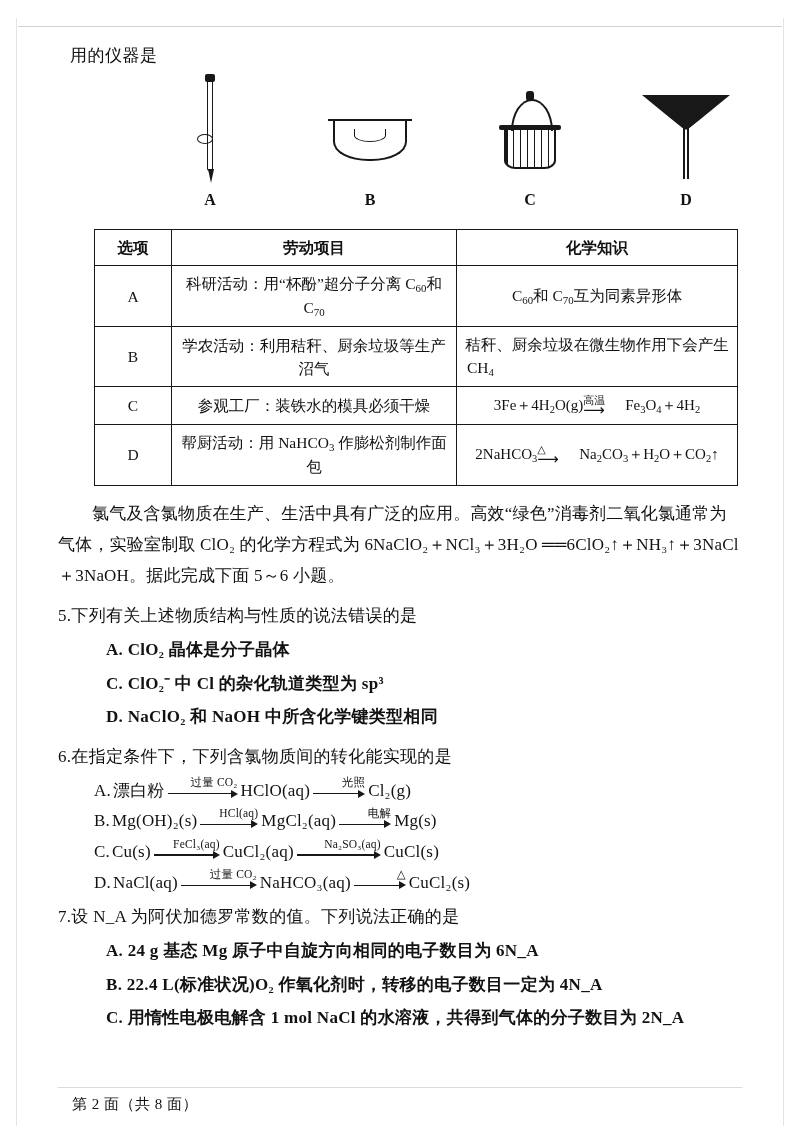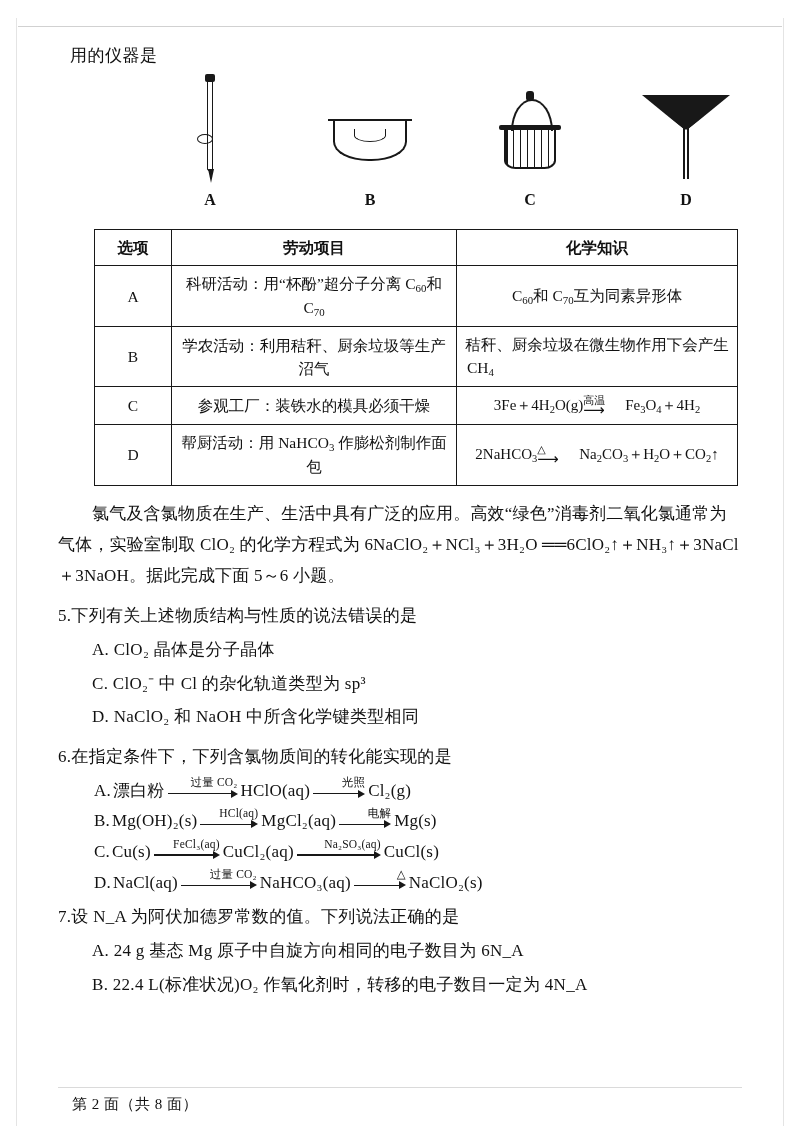--- a/index.html
+++ b/index.html
@@ -226,22 +226,23 @@
   .q {
     font-size: 17px;
     line-height: 1.62;
     margin: 10px 0 4px 0;
     letter-spacing: 0.3px;
   }
   .q-num { font-family: "Liberation Serif", serif; }
   .opt {
     font-size: 17px;
     line-height: 1.95;
-    margin-left: 34px;
+    margin-left: 48px;
     letter-spacing: 0.3px;
+    font-weight: bold;
   }
   .para {
     font-size: 17px;
     line-height: 1.85;
     text-indent: 34px;
     margin: 12px 0 6px 0;
     letter-spacing: 0.2px;
   }
   sub { font-size: 70%; vertical-align: -0.25em; }
 
@@ -525,24 +526,25 @@
     <span class="sp">NaCl(aq)</span>
     <span class="arrowbox w76">
         <span class="cond">过量 CO₂</span>
         <span class="line"></span>
       </span>
     <span class="sp">NaHCO₃(aq)</span>
     <span class="arrowbox w52">
         <span class="cond">△</span>
         <span class="line"></span>
       </span>
-    <span class="sp">NaClO₂(s)</span>
+    <span class="sp">CuCl₂(s)</span>
   </div>
 
   <div class="q">
     <span class="q-num">7.</span><span>设 N_A 为阿伏加德罗常数的值。下列说法正确的是</span>
   </div>
   <div class="opt">A. 24 g 基态 Mg 原子中自旋方向相同的电子数目为 6N_A</div>
   <div class="opt">B. 22.4 L(标准状况)O₂ 作氧化剂时，转移的电子数目一定为 4N_A</div>
+  <div class="opt">C. 用惰性电极电解含 1 mol NaCl 的水溶液，共得到气体的分子数目为 2N_A</div>
 
   <div class="footer-box"></div>
   <div class="footer">第 2 面（共 8 面）</div>
 </div>
 
 </body></html>

